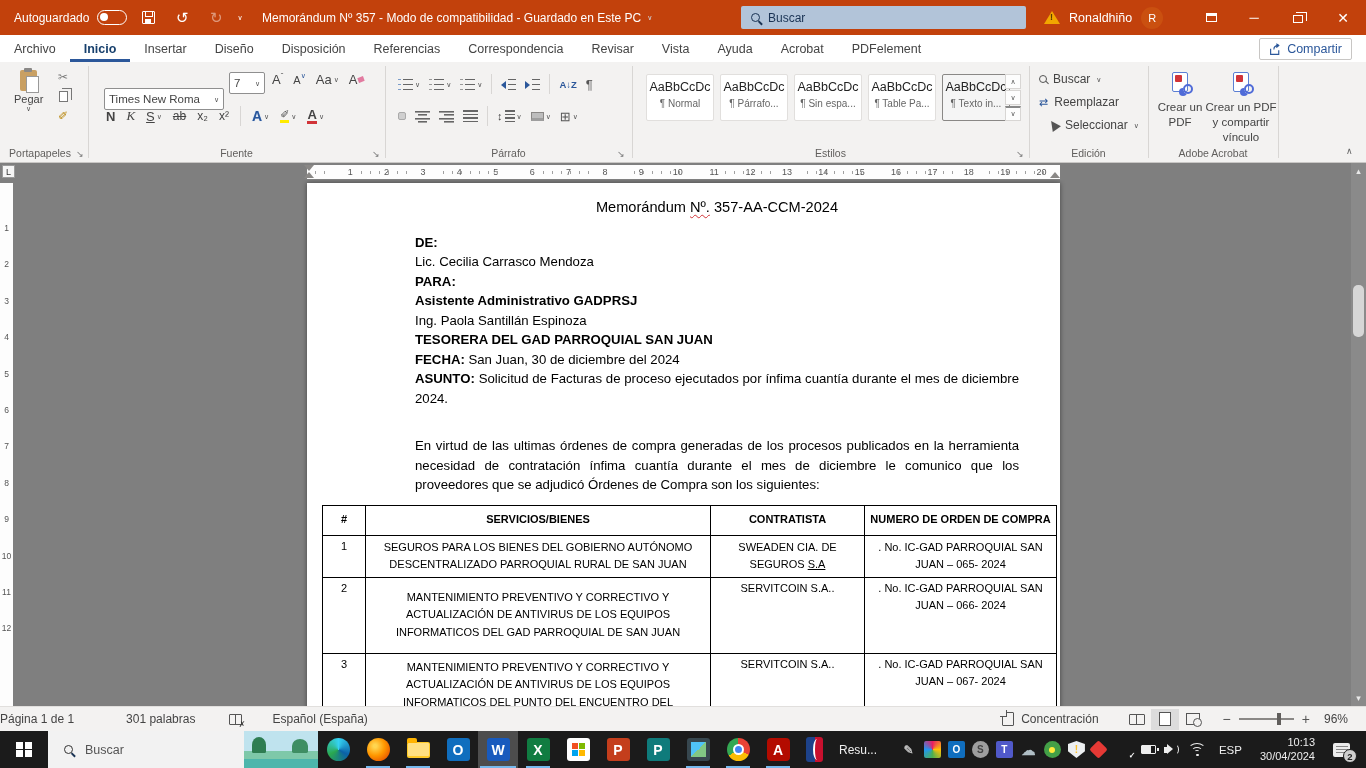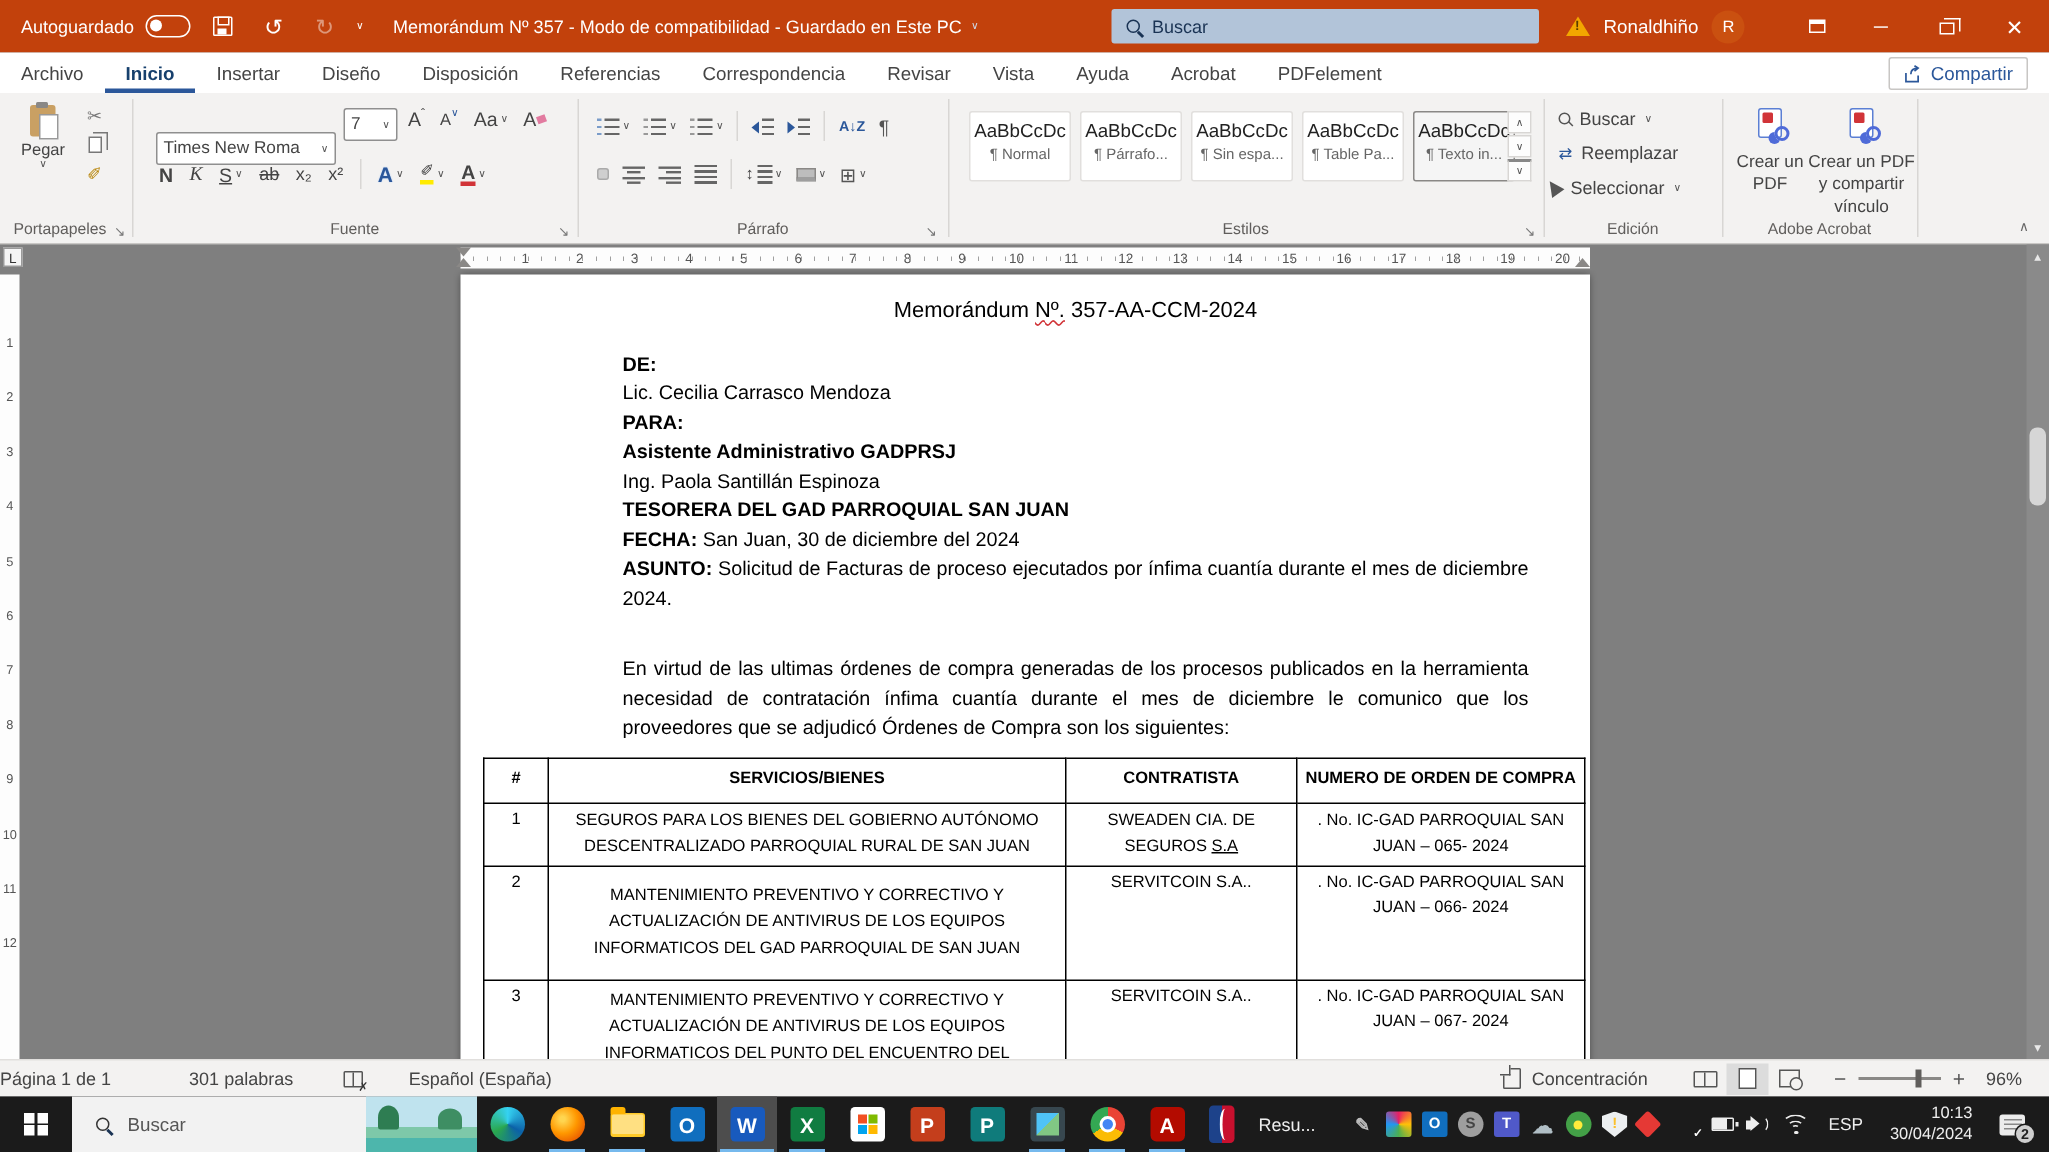--- a/index.html
+++ b/index.html
@@ -364,21 +364,21 @@
   <div class="abs" style="left:1029px;top:0;width:119px;height:100px;font-size:12px">
     <div class="row abs" style="left:10px;top:10px;gap:6px">
       <span class="magd"></span>
         <span>Buscar</span>
         <span class="chev">∨</span>
     </div>
     <div class="row abs" style="left:10px;top:33px;gap:6px">
       <span style="color:#2b579a;font-size:11px">⇄</span>
         <span>Reemplazar</span>
     </div>
-    <div class="row abs" style="left:2px;top:56px;gap:6px">
+    <div class="row abs" style="left:20px;top:56px;gap:6px">
       <span class="cursorarrow"></span>
         <span>Seleccionar</span>
         <span class="chev">∨</span>
     </div>
     <div class="glabel" style="left:0;width:119px">Edición</div>
   </div>
   <div class="gdiv" style="left:1148px"></div>
 
   <div class="abs" style="left:1148px;top:0;width:130px;height:100px;font-size:11.5px">
     <div class="abs" style="left:6px;top:10px;width:52px;text-align:center">

